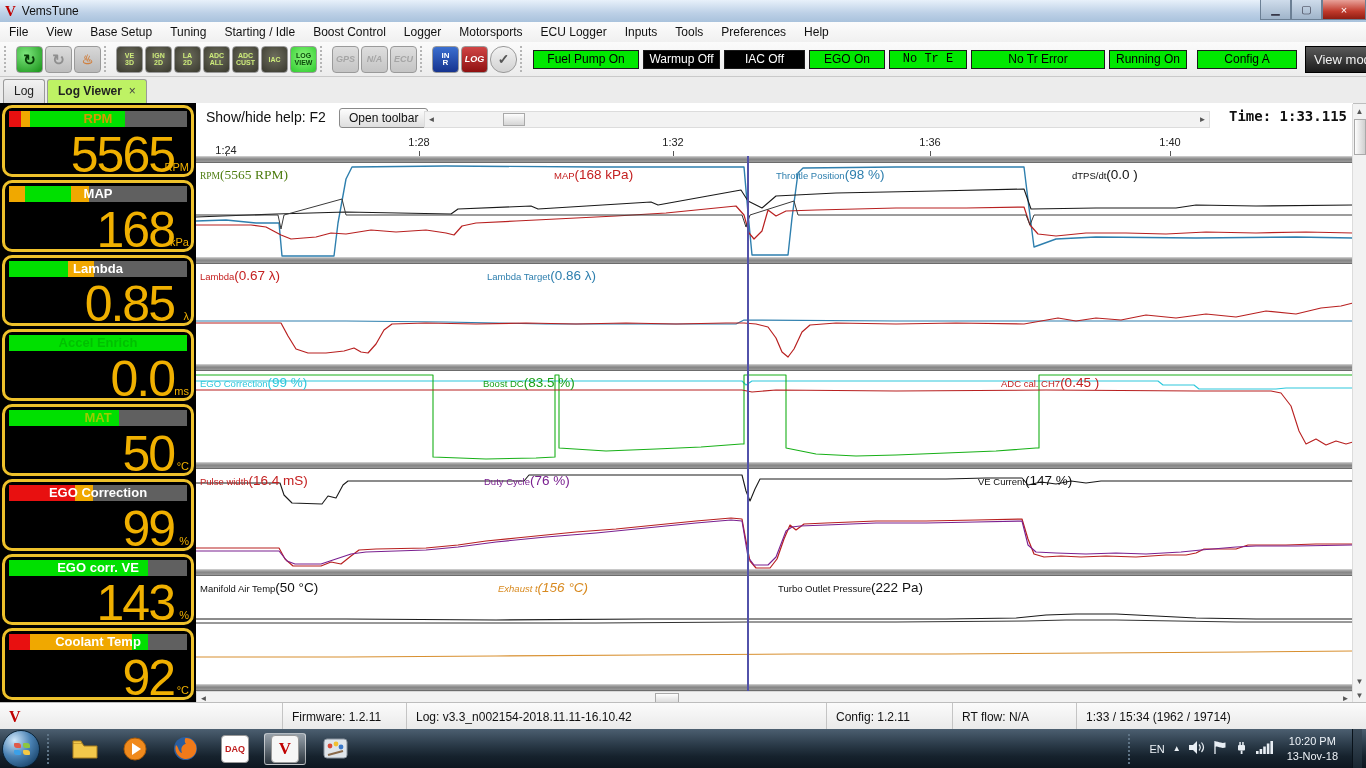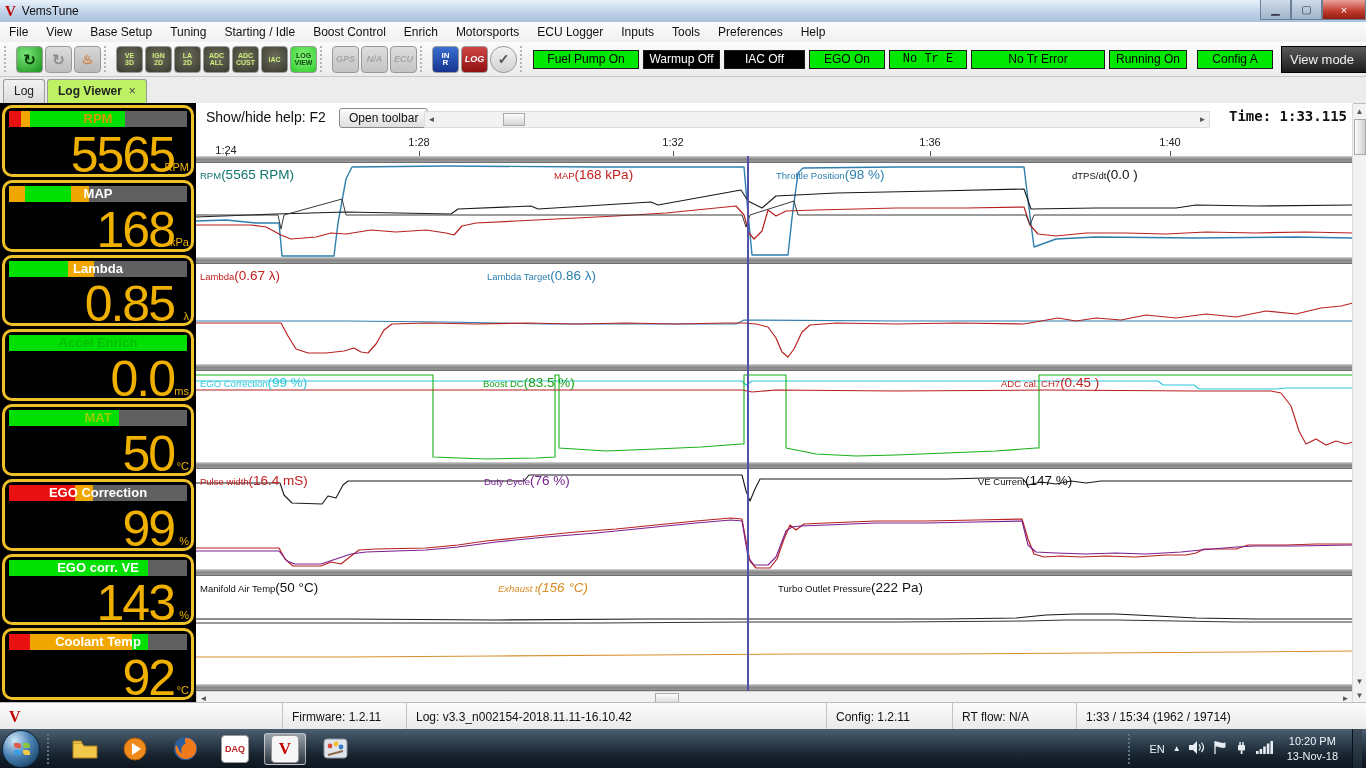--- a/index.html
+++ b/index.html
@@ -130,21 +130,21 @@
   </div>
 </div>
 
 <div class="menubar" id="menubar">
     <div class="menu-item">File</div>
     <div class="menu-item">View</div>
     <div class="menu-item">Base Setup</div>
     <div class="menu-item">Tuning</div>
     <div class="menu-item">Starting / Idle</div>
     <div class="menu-item">Boost Control</div>
-    <div class="menu-item">Enrich</div>
+    <div class="menu-item">Logger</div>
     <div class="menu-item">Motorsports</div>
     <div class="menu-item">ECU Logger</div>
     <div class="menu-item">Inputs</div>
     <div class="menu-item">Tools</div>
     <div class="menu-item">Preferences</div>
     <div class="menu-item">Help</div>
   </div>
 
 <div class="toolbar" id="toolbar">
     <div class="grip"></div>
@@ -175,21 +175,21 @@
     <div class="tile red">LOG</div>
     <div class="tile check">✓</div>
     <div class="grip"></div>
     <div class="indicator on" style="width: 106px;">Fuel Pump On</div>
     <div class="indicator off" style="width: 77px;">Warmup Off</div>
     <div class="indicator off" style="width: 81px;">IAC Off</div>
     <div class="indicator on" style="width: 76px;">EGO On</div>
     <div class="indicator on" style="width: 78px; font-family: Liberation Mono, monospace;">No Tr E</div>
     <div class="indicator on" style="width: 134px;">No Tr Error</div>
     <div class="indicator on" style="width: 78px;">Running On</div>
-    <div class="indicator on" style="width: 76px; margin-left: 8px;">Config A</div>
+    <div class="indicator on" style="width: 100px; margin-left: 8px;">Config A</div>
     <div class="view-mode">View mode</div>
   </div>
 
 <div class="tabbar" id="tabbar">
     <div class="tab">
       <span>Log</span>
     </div>
     <div class="tab active">
       <span>Log Viewer</span>
       <span class="close">×</span>
@@ -303,21 +303,21 @@
     </div>
   <div class="panels" id="panels">
       <div class="sep"></div>
       <div class="panel" style="height: 94px;">
         <svg width="1157" height="94" viewBox="0 0 1157 94">
           <polyline points="0,58 30,57 60,60 83,60 86,93 138,93 142,60 150,16 156,4 250,3 400,4 548,4 552,50 556,92 592,92 596,55 602,10 607,5 700,4 828,4 833,45 838,84 860,76 900,74 1000,75 1100,74 1157,75" fill="none" stroke="#2e7fae" stroke-width="1.4" stroke-linejoin="round"></polyline>
           <polyline points="0,54 80,51 150,49 255,51 262,46 335,43 342,46 455,39 462,42 545,27 552,38 566,45 580,33 640,30 740,28 828,26 835,46 900,45 980,45 1000,42 1060,43 1157,42" fill="none" stroke="#1a1a1a" stroke-width="1.1" stroke-linejoin="round"></polyline>
           <polyline points="0,62 55,62 70,64 85,72 95,76 120,74 135,70 150,71 175,67 200,69 230,67 250,70 258,72 266,63 280,60 320,58 360,56 420,53 470,50 510,46 540,43 548,52 553,70 558,76 566,68 572,47 580,53 590,48 620,47 700,45 770,45 828,44 834,62 842,71 860,73 890,70 930,70 970,71 1010,69 1060,70 1110,69 1157,70" fill="none" stroke="#b82020" stroke-width="1.2" stroke-linejoin="round"></polyline>
           <polyline points="0,52 82,52 85,66 88,52 146,36 150,52 546,52 550,64 554,52 598,38 602,52 830,52 834,62 838,52 1157,52" fill="none" stroke="#3a3a3a" stroke-width="1" stroke-linejoin="round"></polyline>
         </svg>
-        <div class="plabel" style="left: 4px; color: #0f766e;"><span class="nm">RPM</span><span class="vl">(5565 RPM)</span></div>
+        <div class="plabel" style="left: 4px; color: #4d7c0f; font-family: Liberation Serif, serif;"><span class="nm">RPM</span><span class="vl">(5565 RPM)</span></div>
         <div class="plabel" style="left: 358px; color: rgb(196, 32, 32);"><span class="nm">MAP</span><span class="vl">(168 kPa)</span></div>
         <div class="plabel" style="left: 580px; color: rgb(46, 127, 174);"><span class="nm">Throttle Position</span><span class="vl">(98 %)</span></div>
         <div class="plabel" style="left: 876px; color: rgb(17, 17, 17);"><span class="nm">dTPS/dt</span><span class="vl">(0.0 )</span></div>
       </div>
       <div class="sep"></div>
       <div class="panel" style="height: 100px;">
         <svg width="1157" height="100" viewBox="0 0 1157 100">
           <polyline points="0,57 150,57 250,58 350,60 450,60 540,60 548,56 700,57 828,57 900,57 1000,57 1157,57" fill="none" stroke="#2e7fae" stroke-width="1.2" stroke-linejoin="round"></polyline>
           <polyline points="0,59 40,59 85,59 92,72 100,85 112,89 130,89 148,87 158,84 165,88 172,89 180,80 188,66 196,60 230,59 280,60 330,59 380,60 430,59 480,60 530,59 548,59 560,60 572,63 580,74 586,88 592,93 598,85 606,68 614,61 640,59 700,60 760,59 828,60 845,57 862,54 880,57 900,54 925,56 950,51 980,54 1010,50 1040,53 1070,47 1100,50 1125,44 1145,42 1157,39" fill="none" stroke="#b82020" stroke-width="1.2" stroke-linejoin="round"></polyline>
         </svg>

